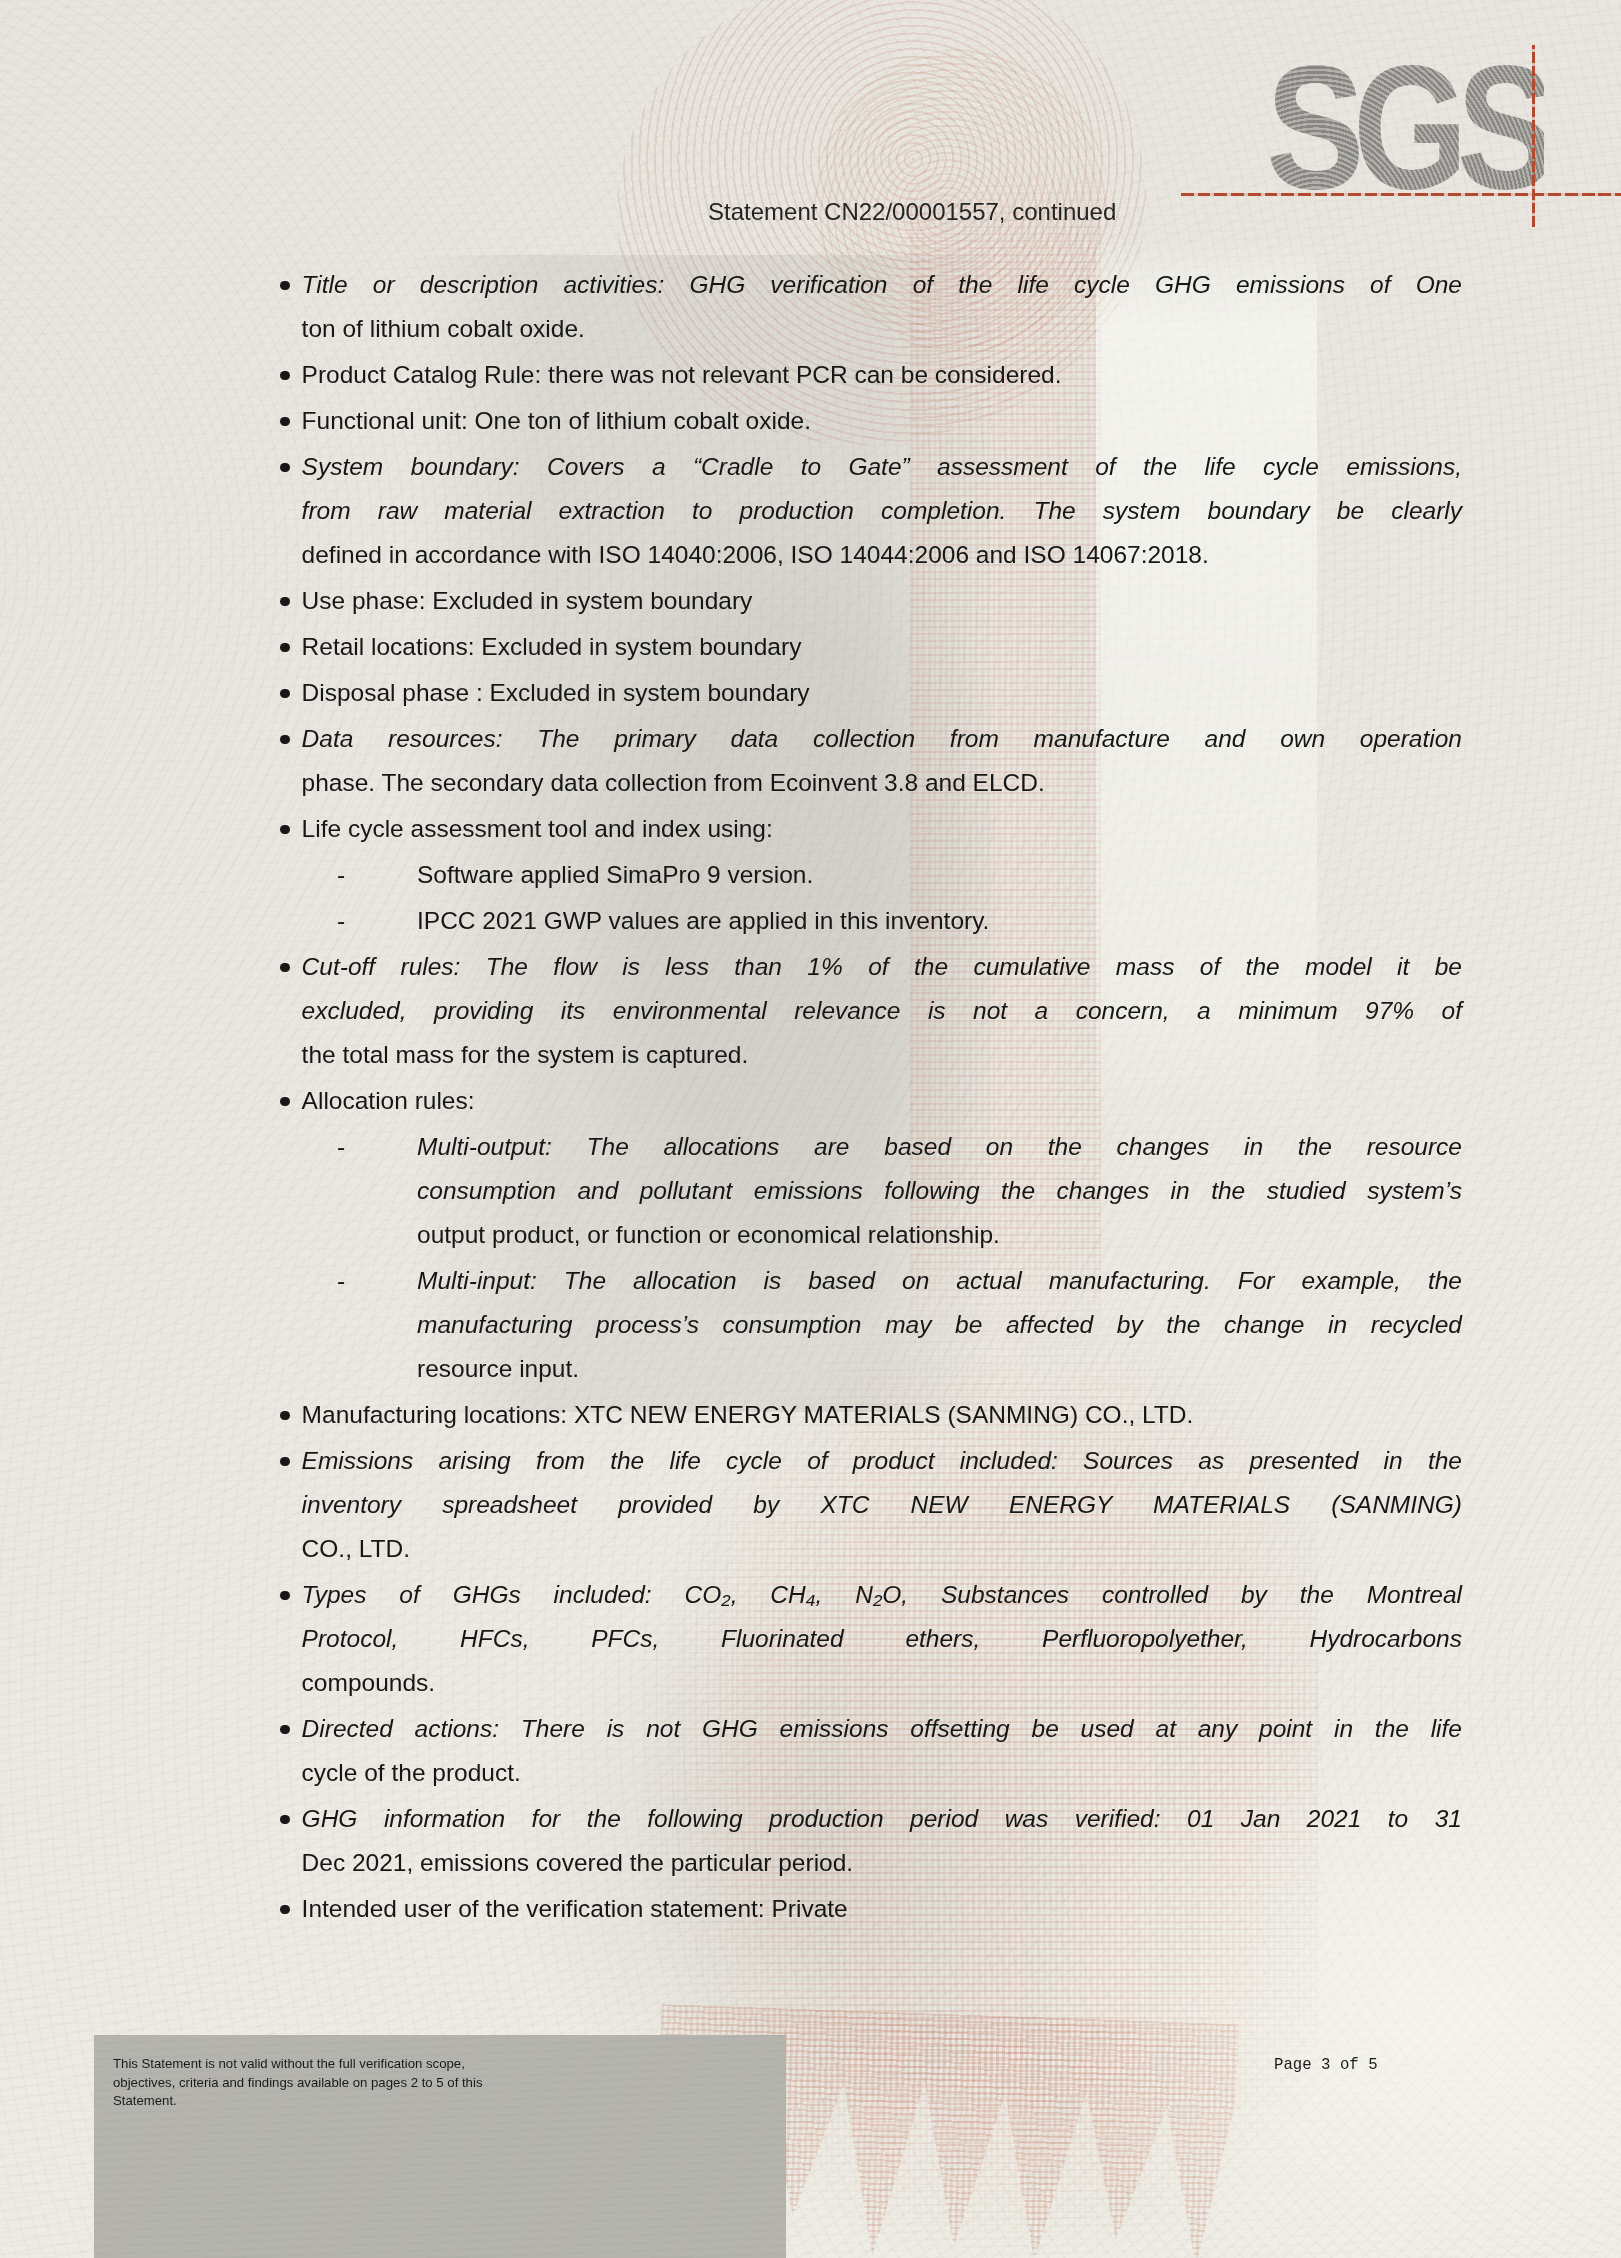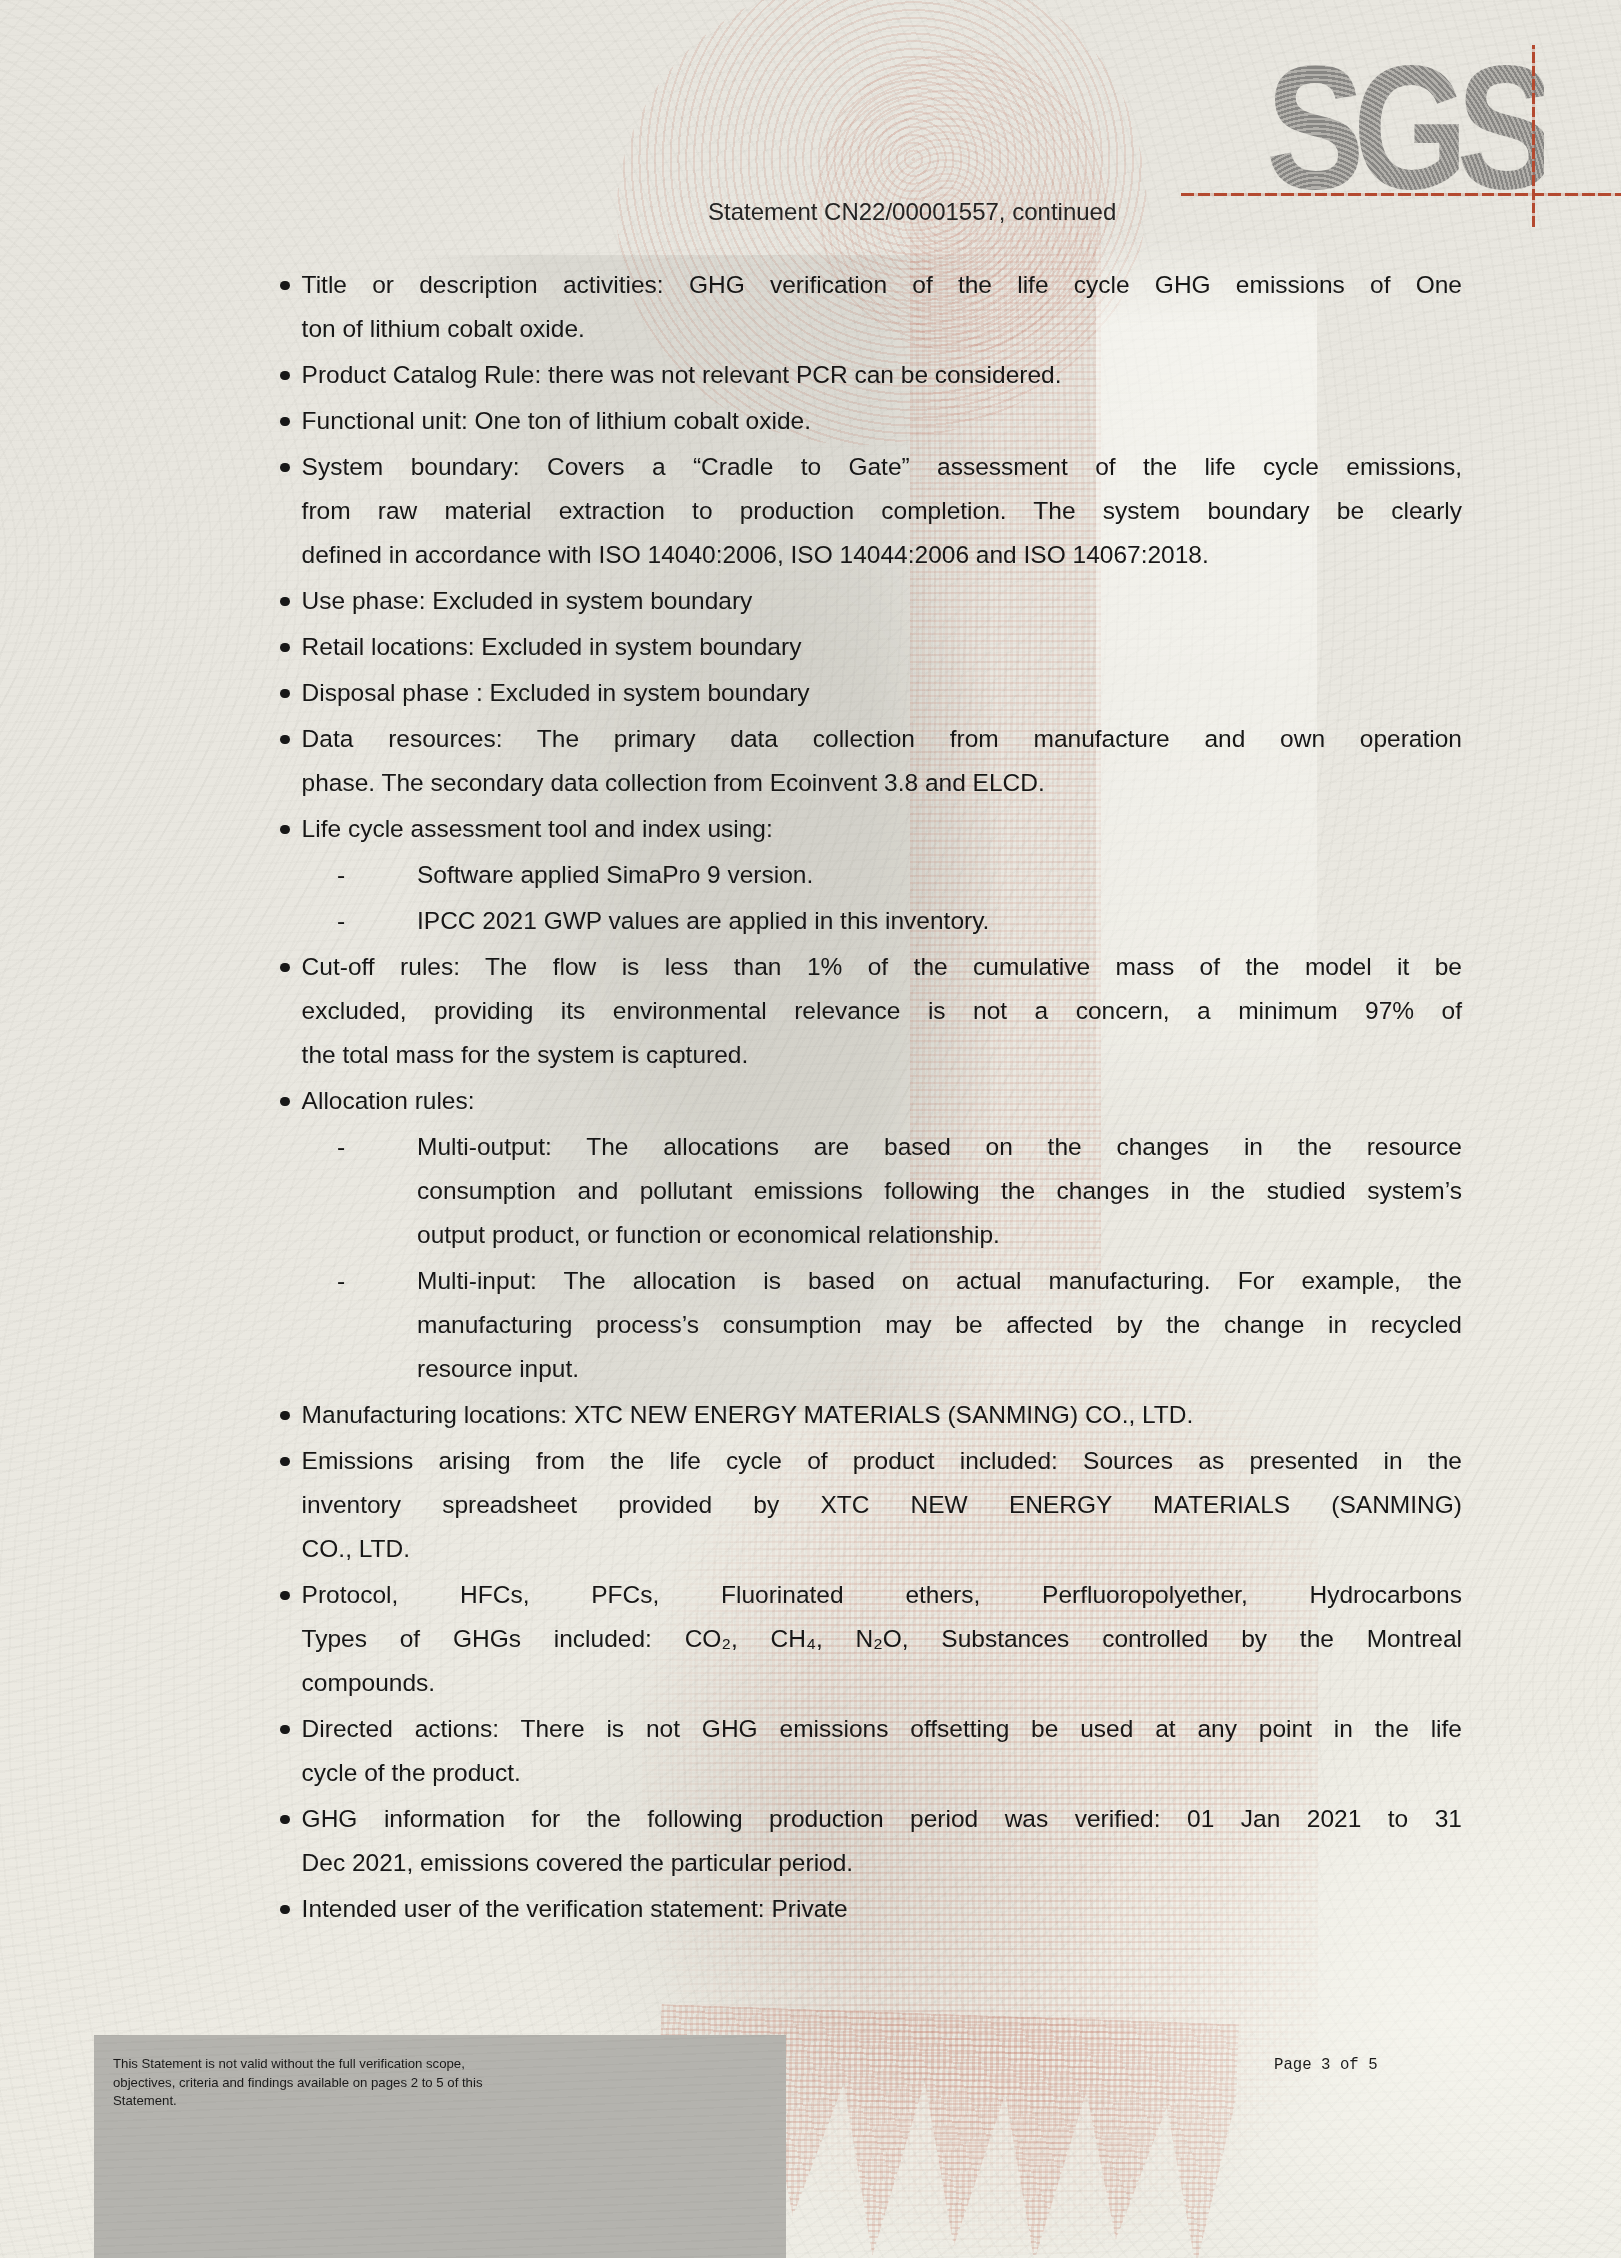--- a/index.html
+++ b/index.html
@@ -69,21 +69,21 @@
   
   .list{position:absolute;left:280px;top:263px;width:1182px;
         font-size:24.5px;line-height:44px;color:#161616;}
   .li{display:flex;margin-bottom:2px;}
   .li--sub{padding-left:57px;}
   .marker{flex:0 0 21.6px;}
   .li--sub .marker{flex:0 0 80px;}
   .dot{display:block;width:9.8px;height:9.8px;border-radius:50%;background:#171717;margin-top:17.6px;}
   .body{flex:1;min-width:0;}
   .line{text-align:justify;}
-  .line.just{text-align-last:justify;}
+  .line.just{text-align-last:justify;font-style:italic;}
 
   
   .footer-box{position:absolute;left:94px;top:2035px;width:692px;height:223px;
     background:#b4b3ae;
     background-image:repeating-linear-gradient(178deg, rgba(100,100,94,.05) 0 1.5px, transparent 1.5px 7.8px);}
   .footer-note{position:absolute;left:113px;top:2055px;font-size:13.2px;line-height:18.6px;color:#1a1a1a;}
   .pagenum{position:absolute;left:1274px;top:2056px;font-size:15.7px;color:#1a1a1a;font-family:Liberation Mono, monospace;}
 </style>
 </head>
 <body>
@@ -246,22 +246,22 @@
           <div class="line just">Emissions arising from the life cycle of product included: Sources as presented in the</div>
           <div class="line just">inventory spreadsheet provided by XTC NEW ENERGY MATERIALS (SANMING)</div>
           <div class="line">CO., LTD.</div>
         </div>
       </div>
       <div class="li">
         <span class="marker">
           <span class="dot"></span>
         </span>
         <div class="body">
+          <div class="line just">Types of GHGs included: CO₂, CH₄, N₂O, Substances controlled by the Montreal</div>
           <div class="line just">Protocol, HFCs, PFCs, Fluorinated ethers, Perfluoropolyether, Hydrocarbons</div>
-          <div class="line just">Types of GHGs included: CO₂, CH₄, N₂O, Substances controlled by the Montreal</div>
           <div class="line">compounds.</div>
         </div>
       </div>
       <div class="li">
         <span class="marker">
           <span class="dot"></span>
         </span>
         <div class="body">
           <div class="line just">Directed actions: There is not GHG emissions offsetting be used at any point in the life</div>
           <div class="line">cycle of the product.</div>

